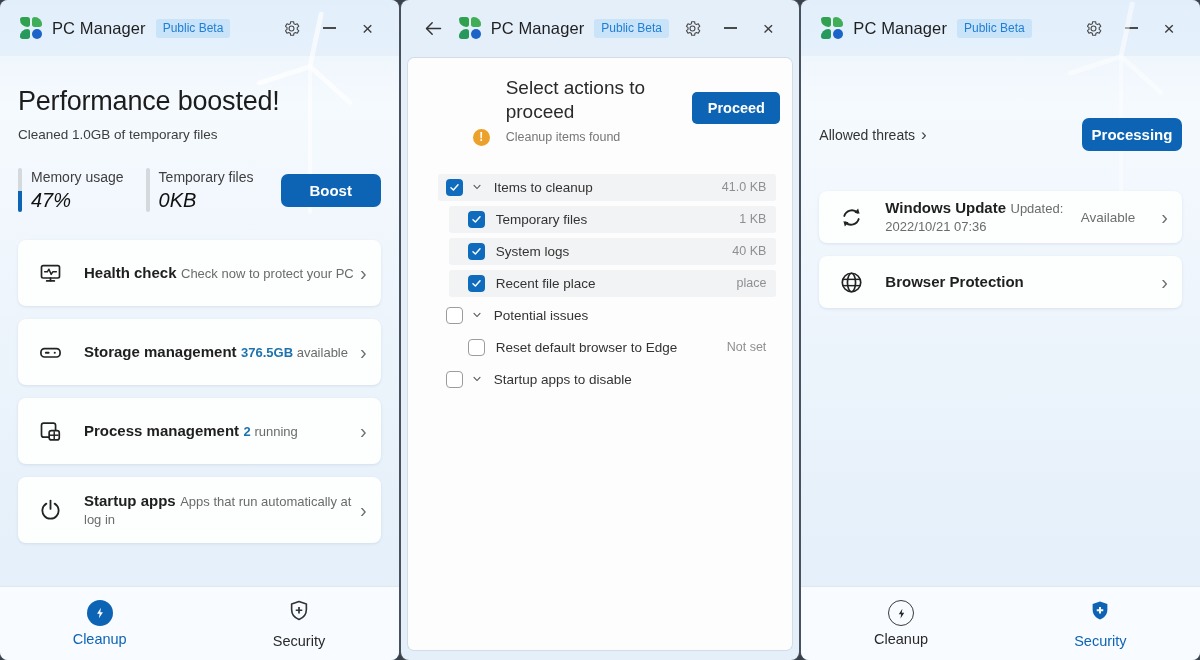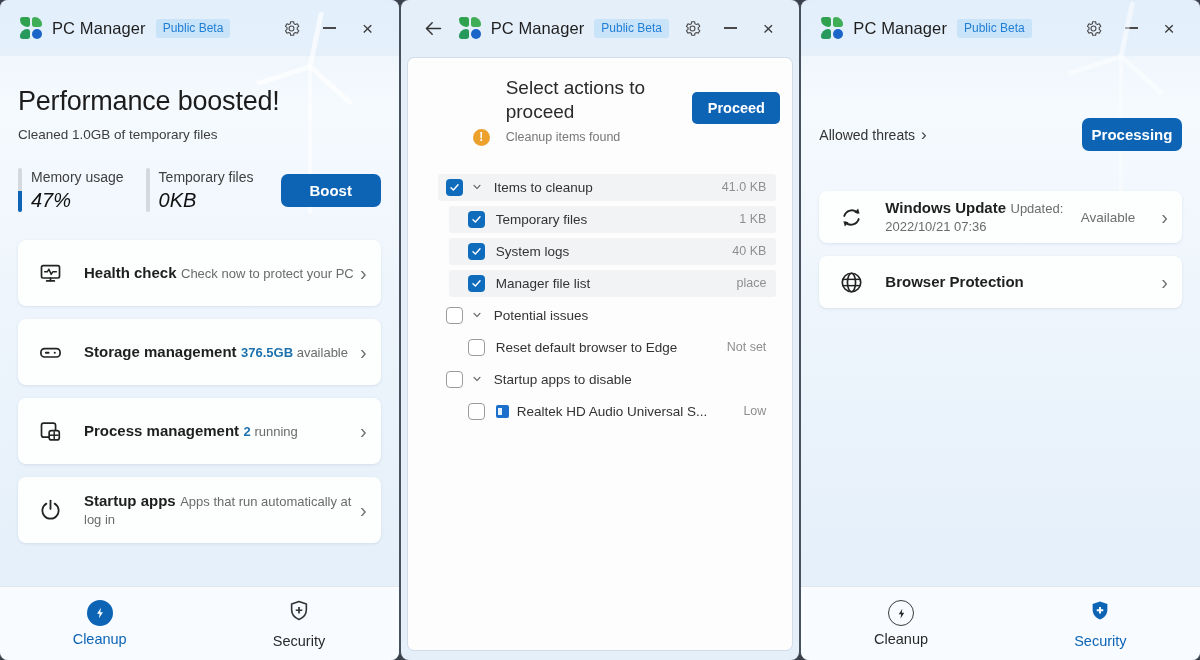--- a/index.html
+++ b/index.html
@@ -340,21 +340,21 @@
           </span>
         <span class="chk-label">System logs</span>
         <span class="chk-value">40 KB</span>
       </div>
       <div class="chk-row lvl1 shaded">
         <span class="checkbox on">
             <svg viewBox="0 0 14 14" width="11" height="11">
               <polyline points="2.5,7.2 5.6,10.2 11.5,3.6" fill="none" stroke="#fff" stroke-width="1.8" stroke-linecap="round" stroke-linejoin="round"></polyline>
             </svg>
           </span>
-        <span class="chk-label">Manager file list</span>
+        <span class="chk-label">Recent file place</span>
         <span class="chk-value">place</span>
       </div>
       <div class="chk-row lvl0">
         <span class="checkbox off"></span>
         <span class="expander">
             <svg viewBox="0 0 14 14" width="12" height="12">
               <polyline points="3.5,5.2 7,8.8 10.5,5.2" fill="none" stroke="#555" stroke-width="1.3" stroke-linecap="round"></polyline>
             </svg>
           </span>
         <span class="chk-label">Potential issues</span>
@@ -367,26 +367,20 @@
       </div>
       <div class="chk-row lvl0">
         <span class="checkbox off"></span>
         <span class="expander">
             <svg viewBox="0 0 14 14" width="12" height="12">
               <polyline points="3.5,5.2 7,8.8 10.5,5.2" fill="none" stroke="#555" stroke-width="1.3" stroke-linecap="round"></polyline>
             </svg>
           </span>
         <span class="chk-label">Startup apps to disable</span>
         <span class="chk-value"></span>
-      </div>
-      <div class="chk-row lvl1">
-        <span class="checkbox off"></span>
-        <span class="app-ico"></span>
-        <span class="chk-label">Realtek HD Audio Universal S...</span>
-        <span class="chk-value">Low</span>
       </div>
     </div>
   </div>
 </section>
 
 <section class="window">
   <div class="turbine" style="left:260px; top:30px; opacity:.8">
     <span class="tower"></span>
       <span class="blade b1"></span>
       <span class="blade b2"></span>

